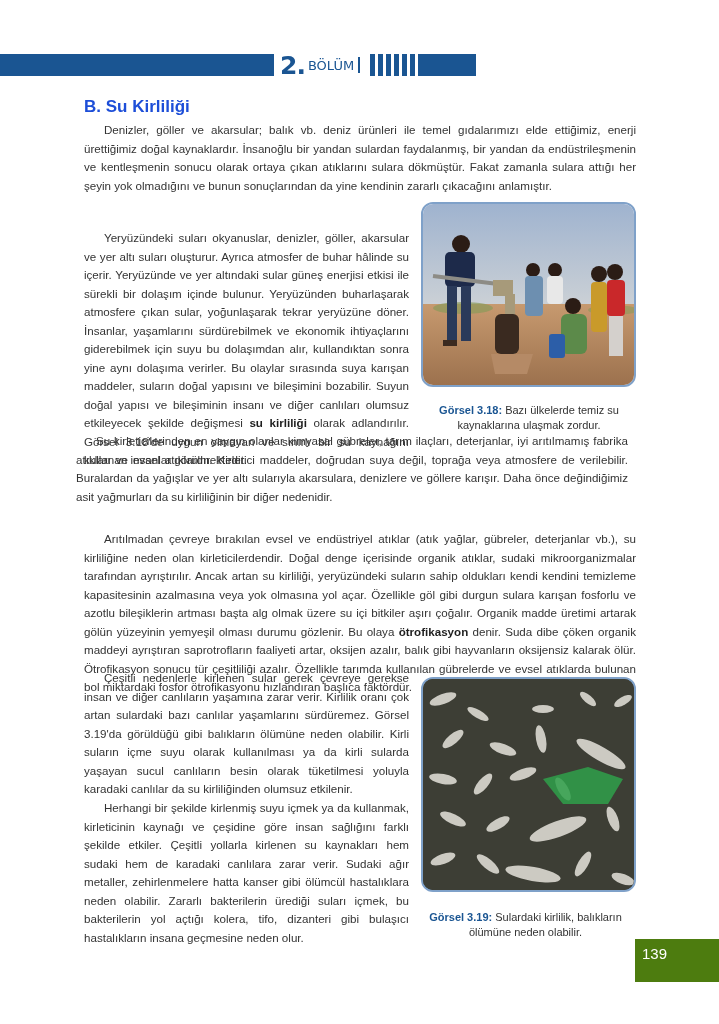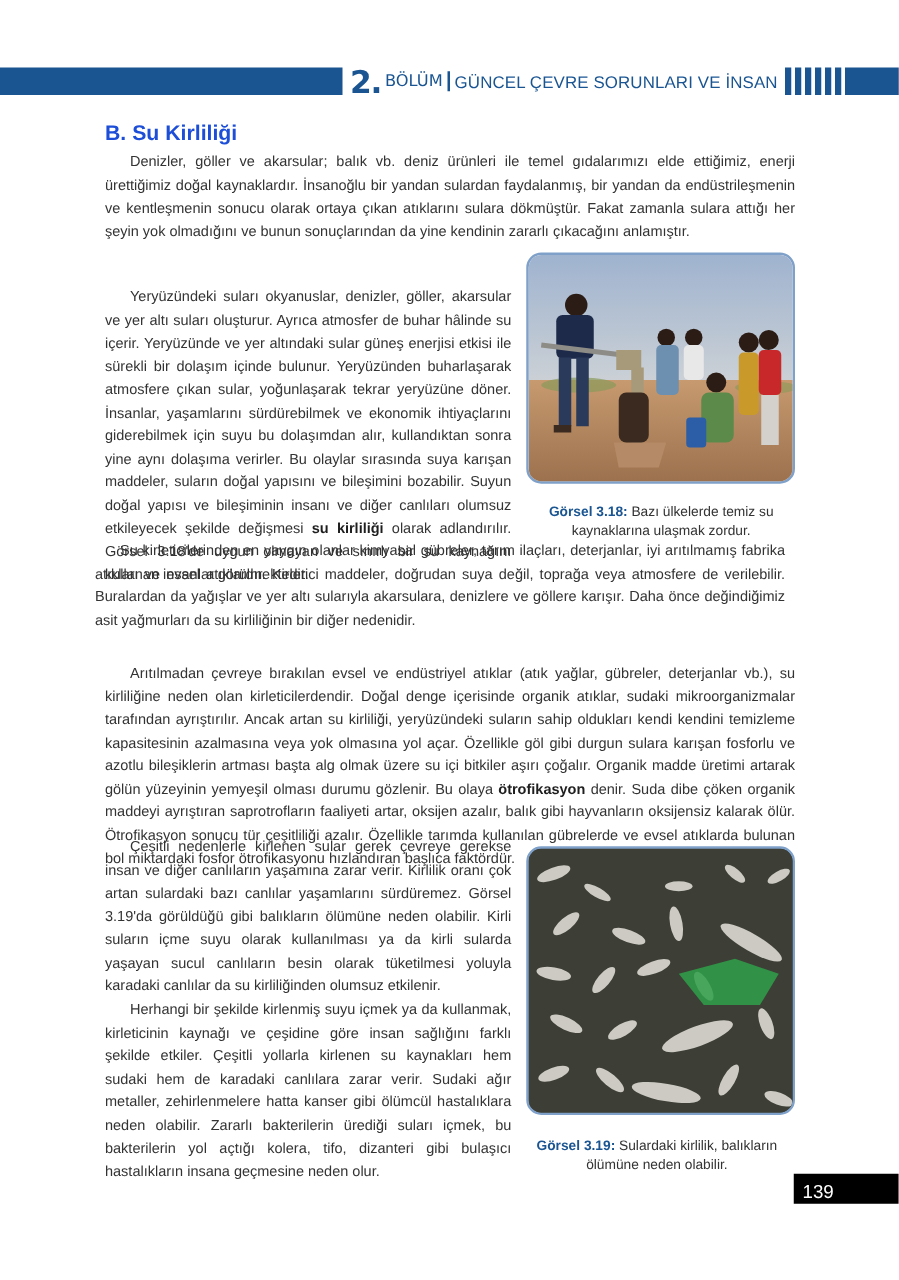--- a/index.html
+++ b/index.html
@@ -20,31 +20,30 @@
   .section-title { position: absolute; left: 84px; top: 97px; font-size: 17px; font-weight: bold; color: #1d4ed8; }
 
   .p { position: absolute; font-size: 11.6px; line-height: 18.5px; text-align: justify; margin: 0; color: #333; }
   .p .ind { display: inline-block; width: 20px; }
   .p b { color: #1e1e1e; }
 
   .figure { position: absolute; border-radius: 12px; overflow: hidden; border: 2px solid #7fa1c9; box-sizing: border-box; }
   .caption { position: absolute; font-size: 11px; line-height: 15px; text-align: center; color: #333; margin-top: 12px; }
   .caption .lbl { color: #1a5592; font-weight: bold; }
 
-  .page-num { position: absolute; left: 635px; top: 939px; width: 84px; height: 24px; background: #000000; color: #fff; font-size: 15px; line-height: 30px; padding-left: 7px; box-sizing: border-box; }
+  .page-num { position: absolute; left: 635px; top: 939px; width: 84px; height: 43px; background: #4d7c0f; color: #fff; font-size: 15px; line-height: 30px; padding-left: 7px; box-sizing: border-box; }
 </style>
 </head>
 <body>
 
 <div class="header-bar"></div>
 <div class="header-title">
   <span class="chap-num">2.</span>
   <span class="chap-word">BÖLÜM</span>
   <span class="chap-sep"></span>
-  <span class="chap-sub">GÜNCEL ÇEVRE SORUNLARI VE İNSAN</span>
   <span class="stripes">
     <span></span>
       <span></span>
       <span></span>
       <span></span>
       <span></span>
       <span></span>
       <span class="end"></span>
   </span>
 </div>

